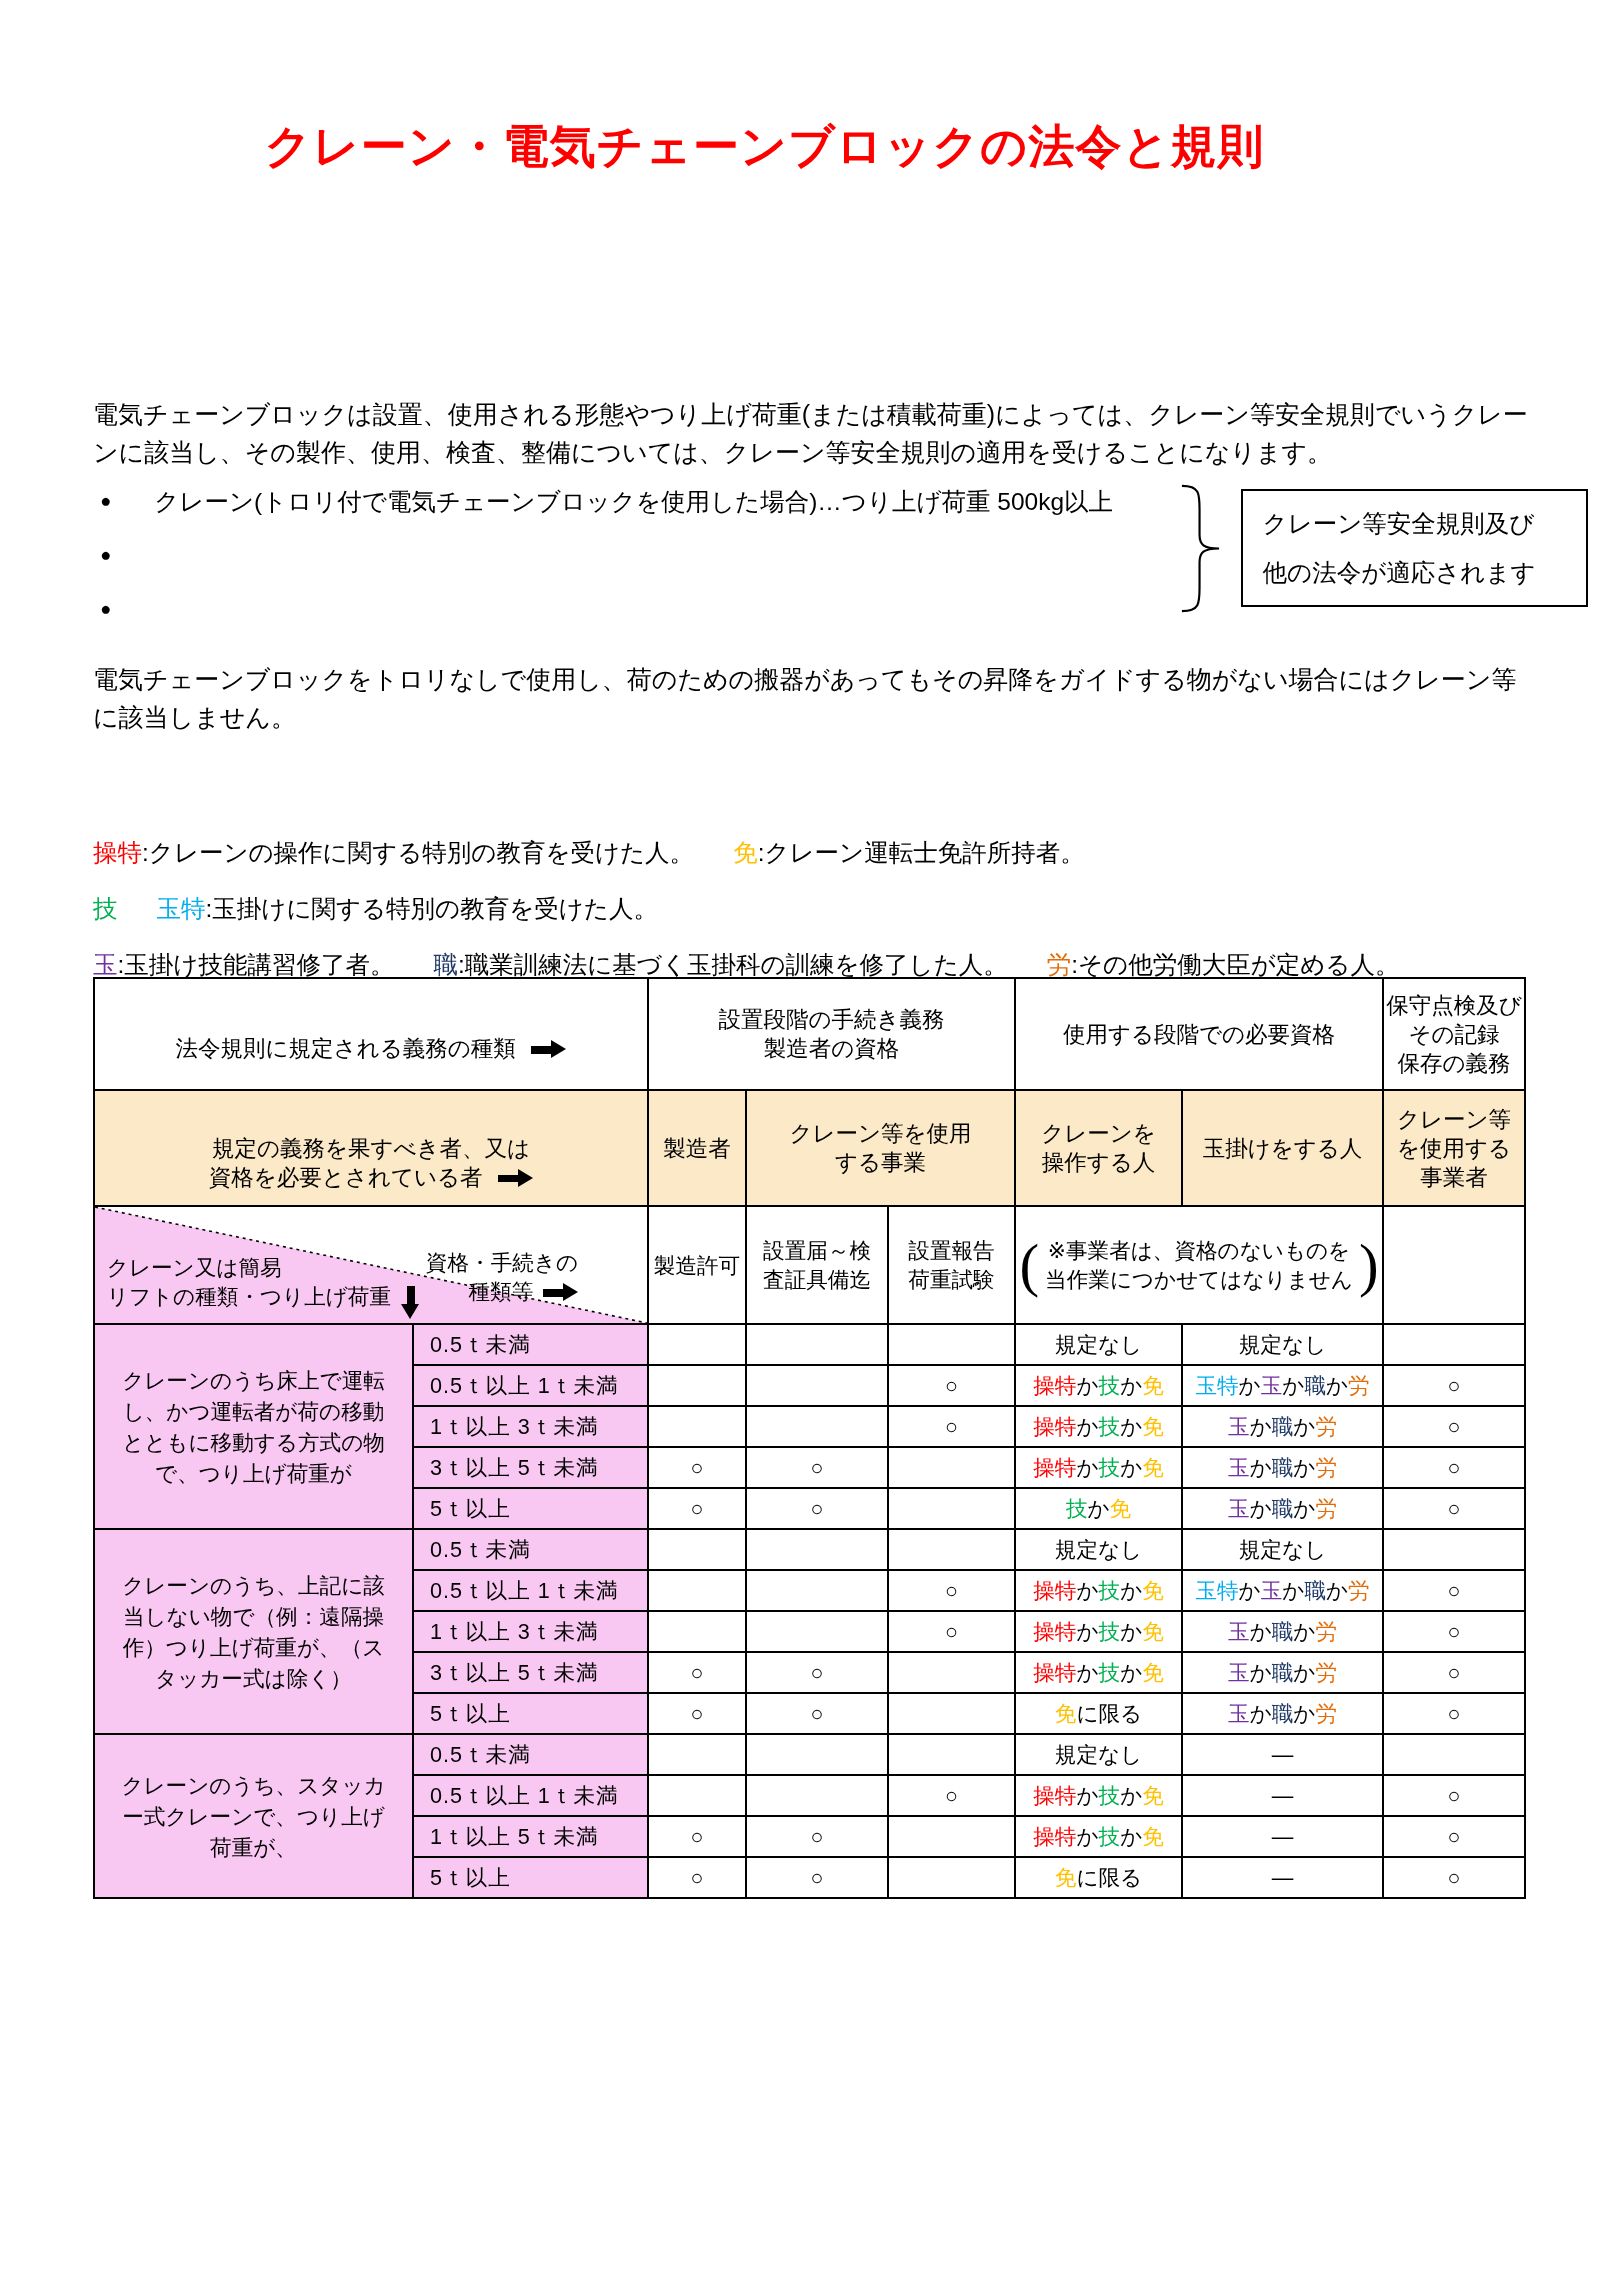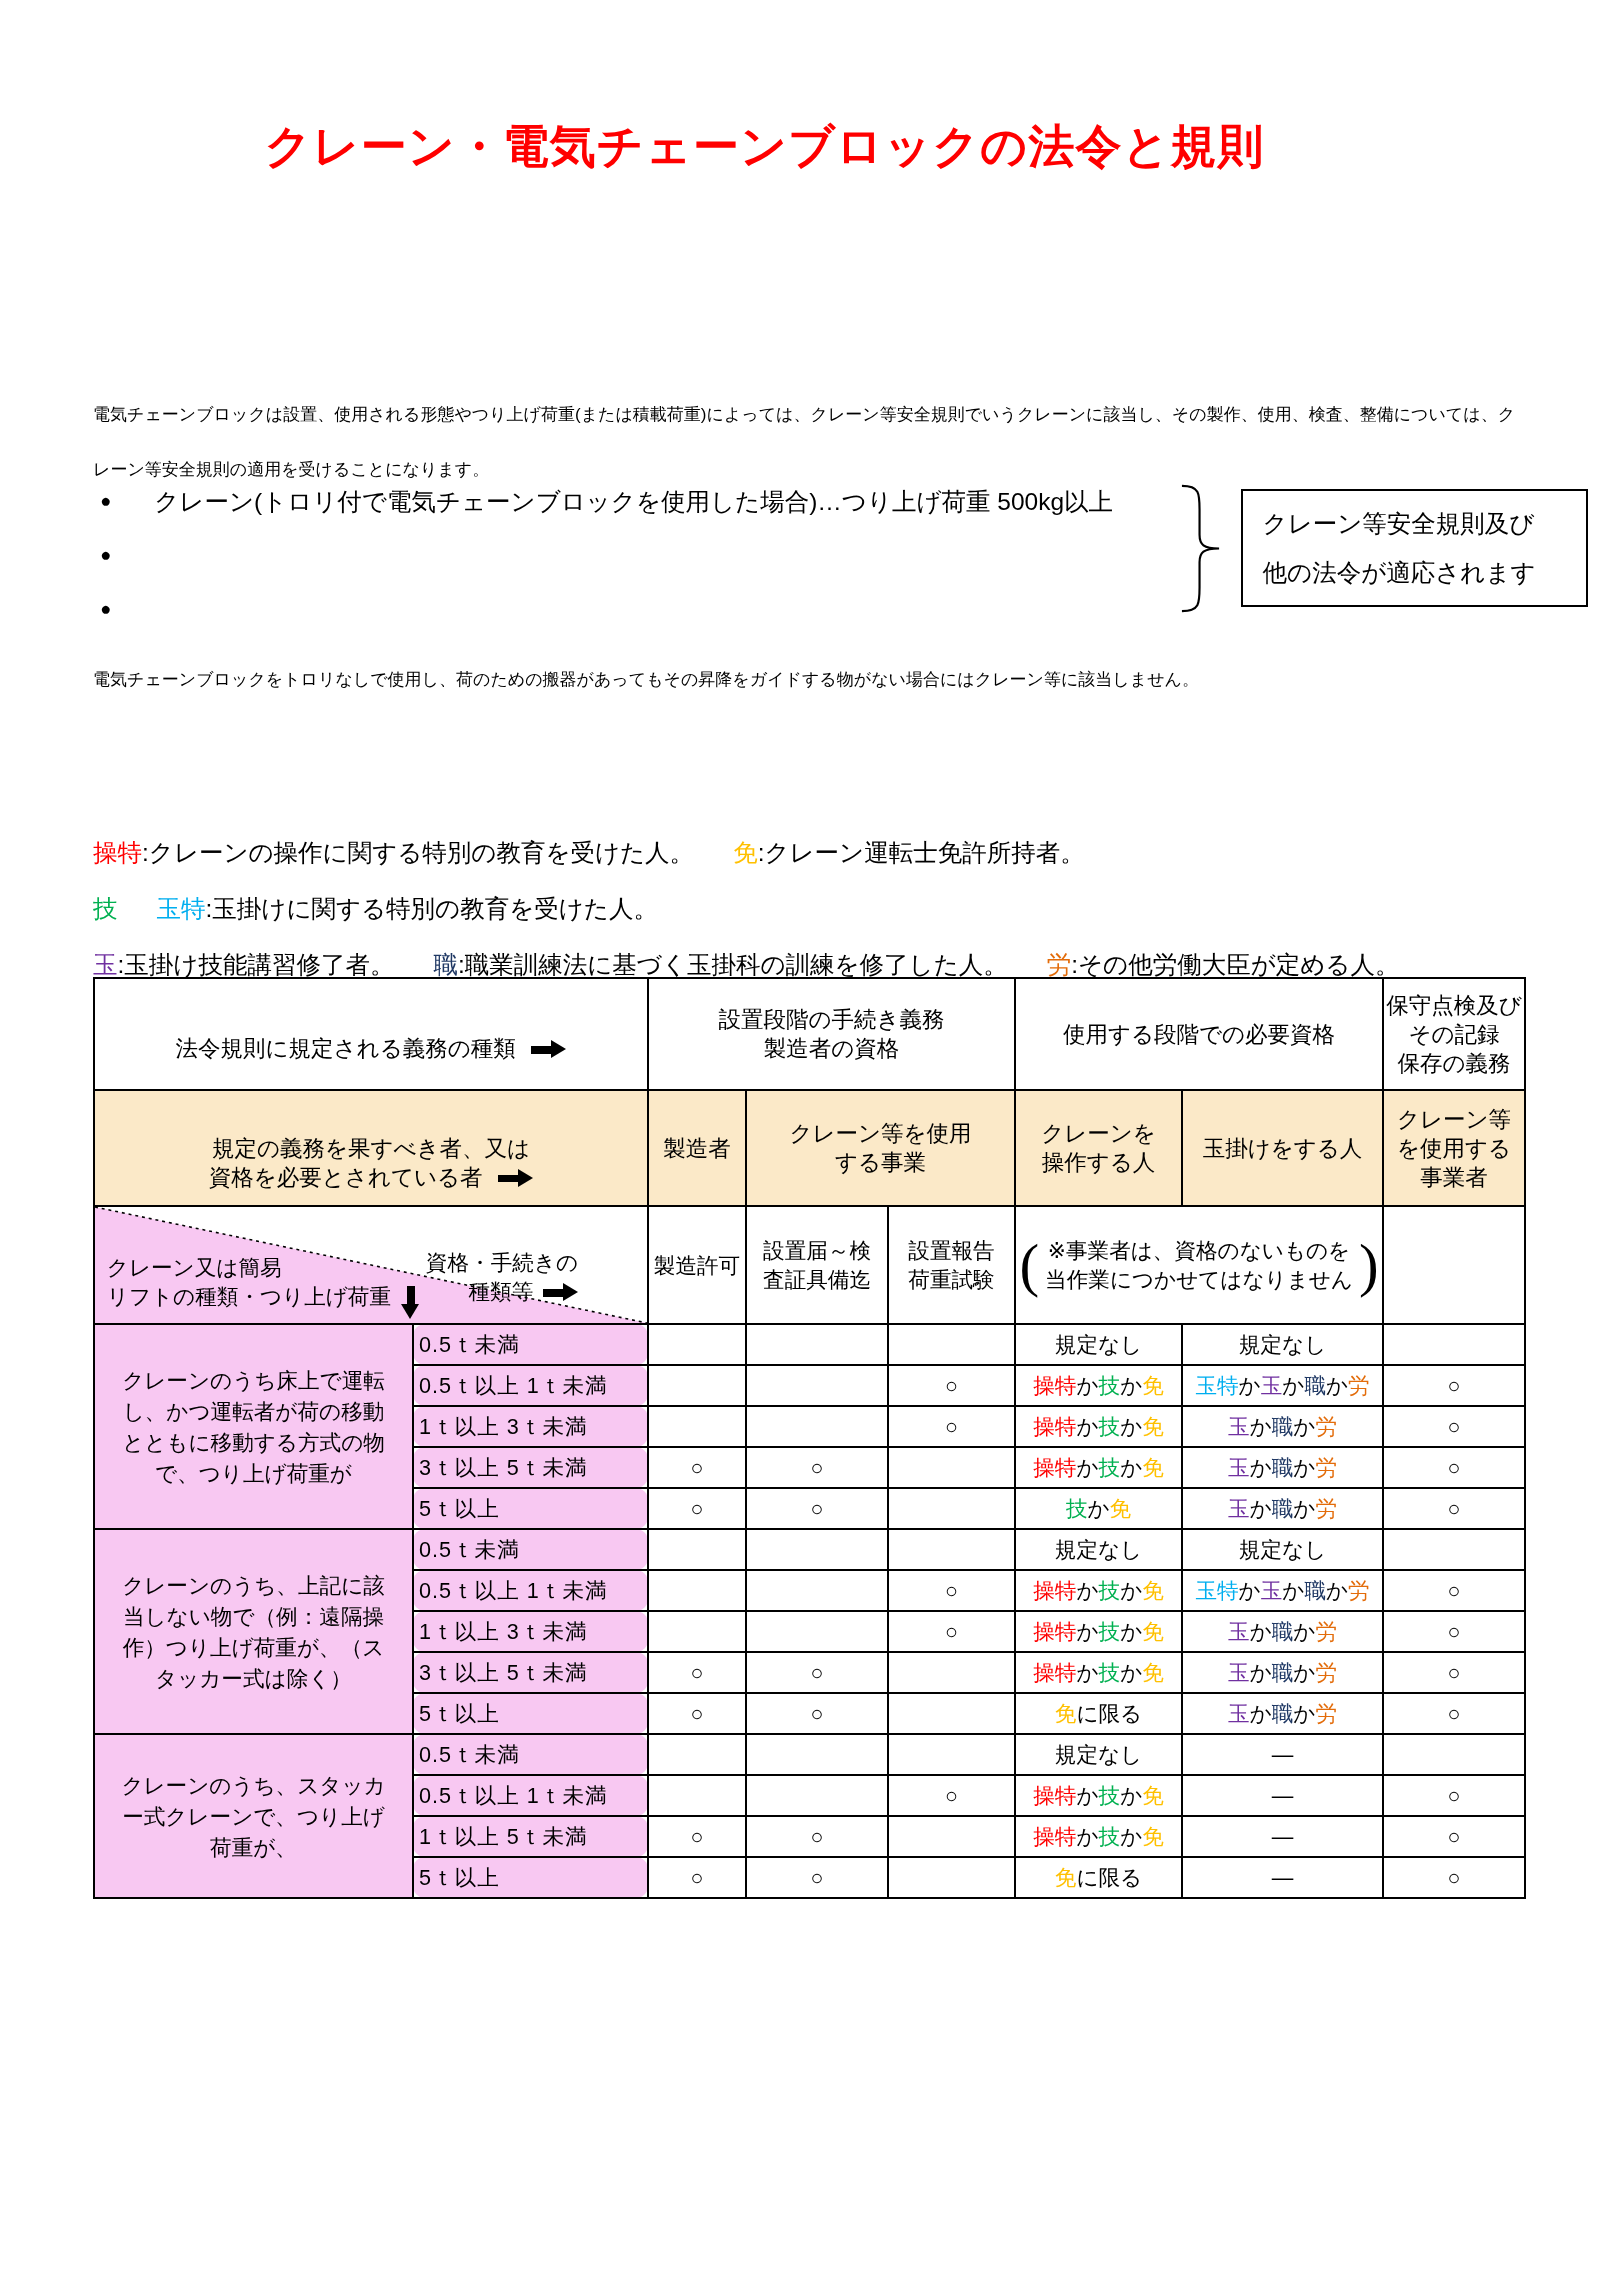--- a/index.html
+++ b/index.html
@@ -1,20 +1,20 @@
 <!DOCTYPE html>
 <html><head>
 <meta charset="utf-8">
 <style>
   html,body{margin:0;padding:0;background:#fff;}
   .page{position:relative;width:1621px;height:2293px;background:#fff;overflow:hidden;
         font-family:"Liberation Sans","DejaVu Sans",sans-serif;color:#000;}
   .title{position:absolute;left:0;top:116px;width:1529px;text-align:center;
          font-size:46px;font-weight:bold;color:#FF0000;letter-spacing:1px;}
-  .para{position:absolute;left:93px;width:1437px;font-size:17px;line-height:55px;}
+  .para{position:absolute;left:93px;width:1437px;font-size:25px;line-height:38px;}
   .intro{top:370px;}
   .outro{top:635px;}
   .bullets{position:absolute;left:100px;top:474px;}
   .bullet-row{display:flex;align-items:center;height:54px;font-size:24.5px;}
   .dot{font-size:18.6px;margin-right:43px;}
   .brace-wrap{position:absolute;left:1174px;top:482px;}
   .note-box{position:absolute;left:1241px;top:489px;width:347px;height:118px;
             border:2px solid #000;box-sizing:border-box;display:flex;align-items:center;
             padding-left:19.6px;font-size:24.5px;line-height:49px;white-space:pre-line;}
   .legend{position:absolute;left:93px;top:824px;font-size:24.5px;}
@@ -23,21 +23,21 @@
   .tbl-wrap{position:absolute;left:93px;top:977px;}
   table{border-collapse:collapse;table-layout:fixed;width:1431px;border:2.9px solid #000;}
   th,td{border:2px solid #000;text-align:center;vertical-align:middle;padding:0;
         font-size:21.6px;font-weight:normal;white-space:pre-line;line-height:29px;}
   tr.h1 th{height:110px;background:#fff;font-size:22.5px;border-bottom:2.9px solid #000;}
   tr.h2 th{height:114px;background:#FBE9C8;font-size:22.5px;border-bottom:2.9px solid #000;}
   tr.h3 th{height:112px;background:#fff;border-bottom:2.9px solid #000;}
   tbody td{height:39px;}
   .pink{background:#F8C8F2;}
   .glabel{line-height:31px;padding:0 22px;}
-  .ton{text-align:left;padding-left:5px;letter-spacing:1px;border-radius:12px;}
+  .ton{text-align:left;padding-left:16px;letter-spacing:1px;}
   tr.gstart td{border-top:2.9px solid #000;}
   
   .diag{position:relative;padding:0;background:#fff;}
   .diag svg{position:absolute;left:0;top:0;width:100%;height:100%;}
   .diag-top{position:absolute;right:69px;top:11.8px;text-align:right;line-height:29px;}
   .diag-bot{position:absolute;left:11.8px;bottom:7.8px;text-align:left;line-height:29px;}
   .note-cell{font-size:21.6px;}
   .note-inner{display:flex;align-items:center;justify-content:center;gap:5.9px;}
   .paren{font-size:59px;font-weight:200;font-family:"Liberation Serif","DejaVu Serif",serif;}
   

